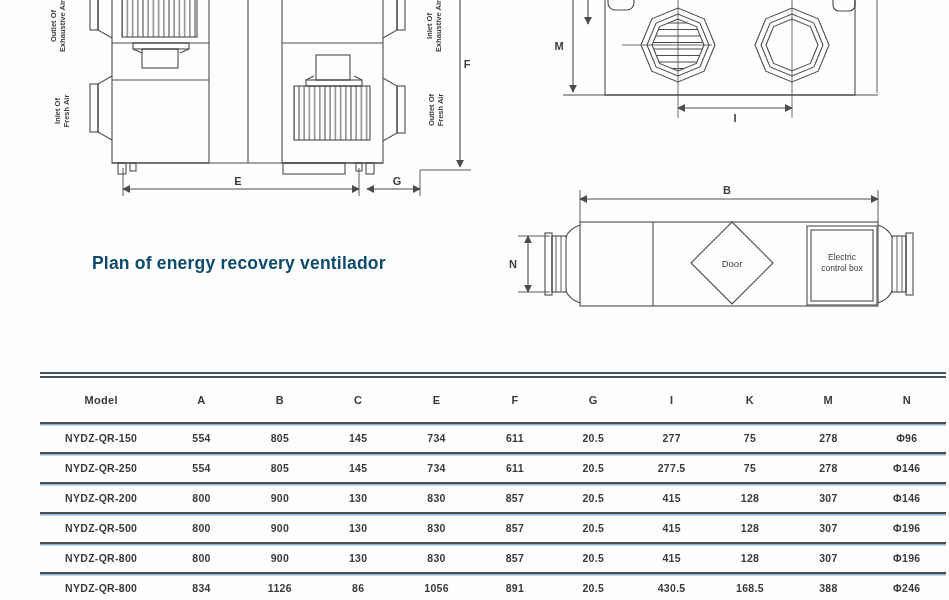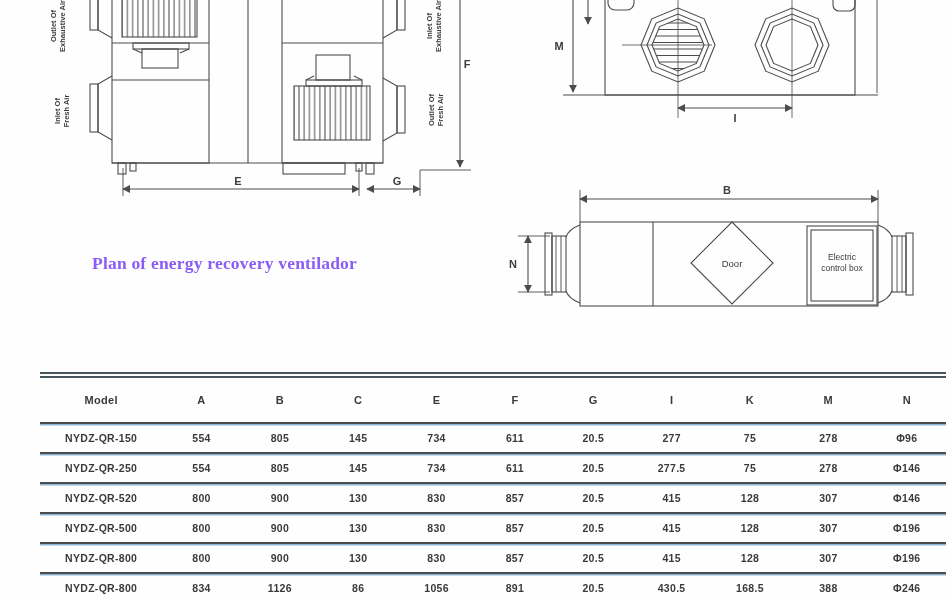--- a/index.html
+++ b/index.html
@@ -202,21 +202,21 @@
     </g>
     <g fill="#3a3a3a">
       <text class="dim-label" x="727" y="194">B</text>
       <text class="dim-label" x="513" y="268">N</text>
       <text class="door-label" x="732" y="267">Door</text>
       <text class="box-label" x="842" y="260">Electric</text>
       <text class="box-label" x="842" y="271">control box</text>
     </g>
   </svg>
 
-  <div class="page-title" style="color: #8b5cf6; font-family: Liberation Serif, serif;">Plan of energy recovery ventilador</div>
+  <div class="page-title" style="color: #0c4a6e;">Plan of energy recovery ventilador</div>
 
   <div class="table-wrap">
     <table class="spec">
       <colgroup>
           <col class="model-col">
           <col>
           <col>
           <col>
           <col>
           <col>
@@ -262,21 +262,21 @@
             <td>145</td>
             <td>734</td>
             <td>611</td>
             <td>20.5</td>
             <td>277.5</td>
             <td>75</td>
             <td>278</td>
             <td>Φ146</td>
           </tr>
           <tr>
-            <td>NYDZ-QR-520</td>
+            <td>NYDZ-QR-200</td>
             <td>800</td>
             <td>900</td>
             <td>130</td>
             <td>830</td>
             <td>857</td>
             <td>20.5</td>
             <td>415</td>
             <td>128</td>
             <td>307</td>
             <td>Φ146</td>

